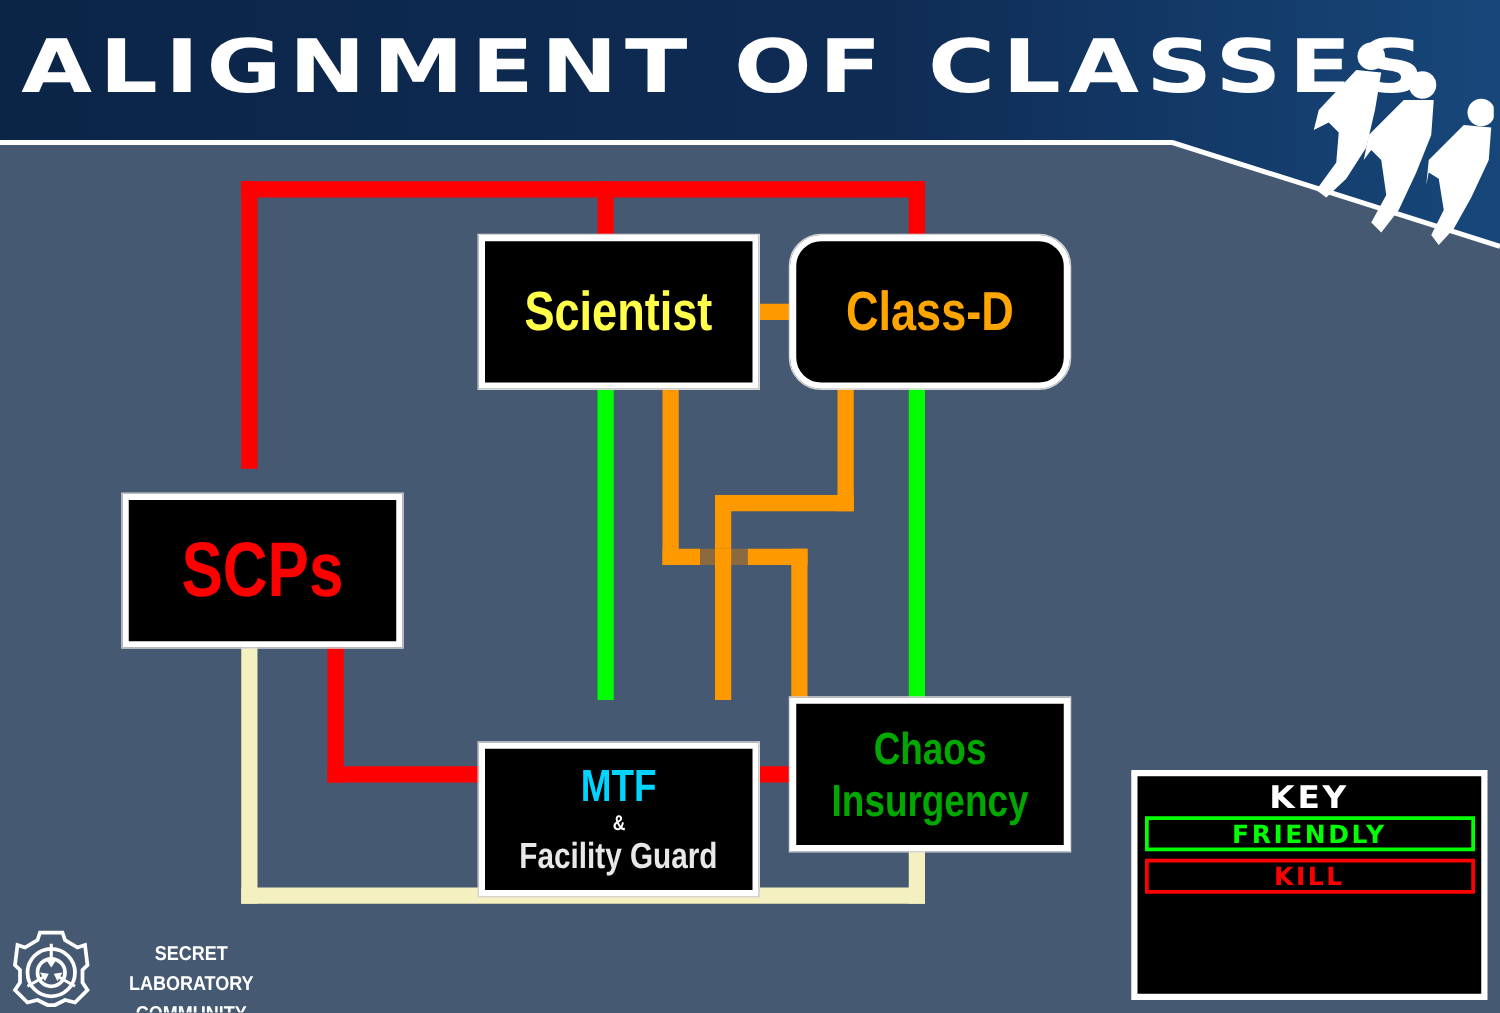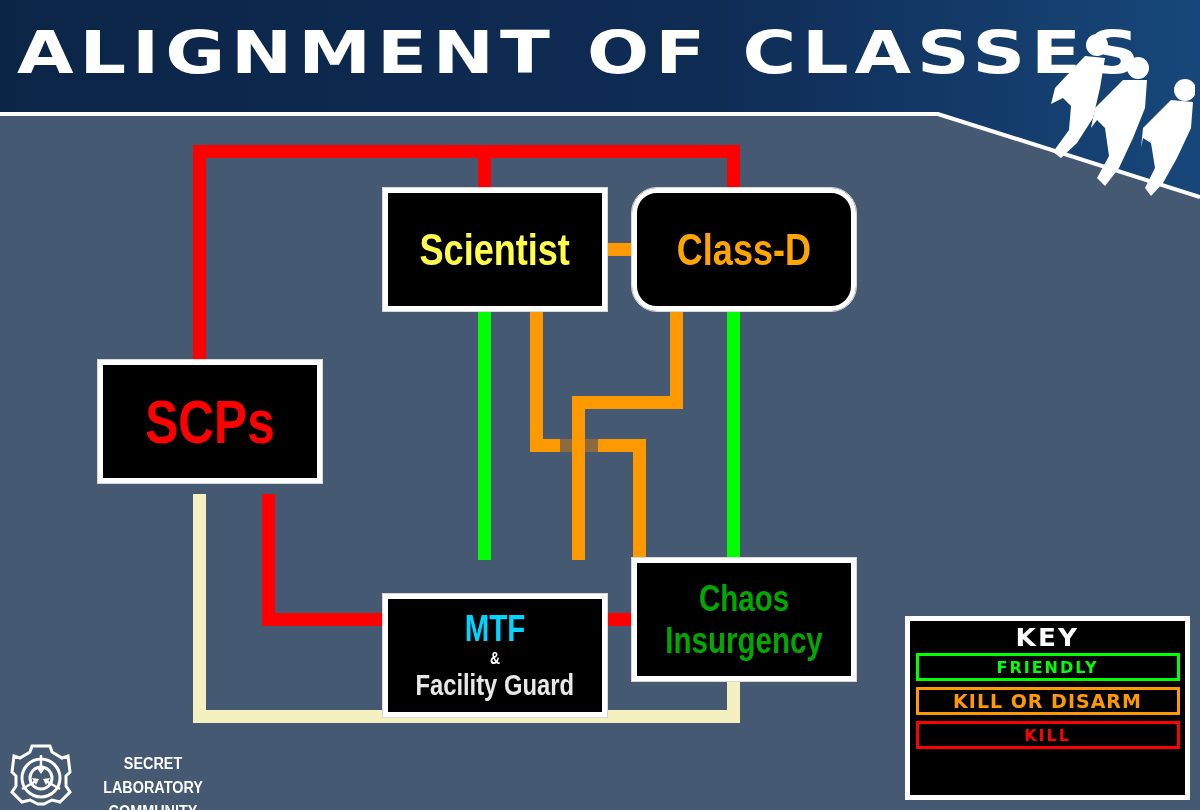--- a/index.html
+++ b/index.html
@@ -40,21 +40,21 @@
     display: flex; flex-direction: column; align-items: center; padding: 4px 6px;
   }
   .key-title {
     font-family: "DejaVu Sans", sans-serif; font-weight: bold; color: #fff;
     font-size: 25px; line-height: 26px; letter-spacing: 2px; margin-bottom: 2px;
     transform: scaleX(1.05);
   }
   .key-row {
     width: 264px; height: 28px; border: 3px solid; margin-bottom: 6px;
     display: flex; align-items: center; justify-content: center;
-    font-family: "DejaVu Sans", sans-serif; font-weight: bold; font-size: 16px;
+    font-family: "DejaVu Sans", sans-serif; font-weight: bold; font-size: 20px;
     letter-spacing: 2px; white-space: nowrap;
   }
   .logo-text {
     position: absolute; left: 72px; top: 752px; width: 180px; text-align: center;
     color: #fff; font-weight: bold; font-size: 16px; line-height: 24px;
     transform: scaleX(0.9); transform-origin: left top;
   }
   .logo { position: absolute; left: 8px; top: 742px; width: 66px; height: 66px; }
   .people { position: absolute; left: 1005px; top: 18px; width: 190px; height: 180px; }
 </style>
@@ -127,38 +127,37 @@
   <rect x="560" y="439" width="38" height="13" fill="#8a6a3e"></rect>
   <rect x="572" y="439" width="13" height="13" fill="#ff9900"></rect>
 </svg>
 
 <div class="box" style="left:383px;top:188px;">
   <span class="box-label lg" style="color:#ffff4a">Scientist</span>
 </div>
 <div class="box" style="left:632px;top:188px;border-radius:25px;">
   <span class="box-label lg" style="color:#ffa500">Class-D</span>
 </div>
-<div class="box" style="left:98px;top:360px;">
+<div class="box" style="left:98px;top:395px;">
   <span class="box-label xl" style="color:#ff0000">SCPs</span>
 </div>
 <div class="box" style="left:383px;top:558px;margin-top:36px;">
   <span class="box-label md" style="color:#00d4ff">MTF</span>
   <span class="box-label amp">&amp;</span>
   <span class="box-label sm" style="color:#e8e8e8">Facility Guard</span>
 </div>
 <div class="box" style="left:632px;top:558px;">
   <span class="box-label md" style="color:#00a800;line-height:42px">Chaos</span>
   <span class="box-label md" style="color:#00a800;line-height:42px">Insurgency</span>
 </div>
 
 <div class="key">
   <div class="key-inner">
     <div class="key-title">KEY</div>
     <div class="key-row" style="border-color:#00ff00;color:#00ff00">FRIENDLY</div>
-    <div class="key-row" style="border-color:#ff9900;color:#ff9900;font-size:19px;letter-spacing:1px">KILL OR DISARM</div>
     <div class="key-row" style="border-color:#ff0000;color:#ff0000">KILL</div>
   </div>
 </div>
 
 <svg class="logo" viewBox="0 0 66 66">
   <g fill="none" stroke="#ffffff" stroke-width="3">
     <path d="M24 4 L42 4 L44 10 L54 16 L60 14 L62 30 L58 34 L58 44 L62 50 L52 60 L44 58 L36 62 L30 62 L22 58 L14 60 L4 50 L8 44 L8 34 L4 30 L6 14 L12 16 L22 10 Z"></path>
     <circle cx="33" cy="36" r="19"></circle>
     <circle cx="33" cy="36" r="11"></circle>
   </g>

